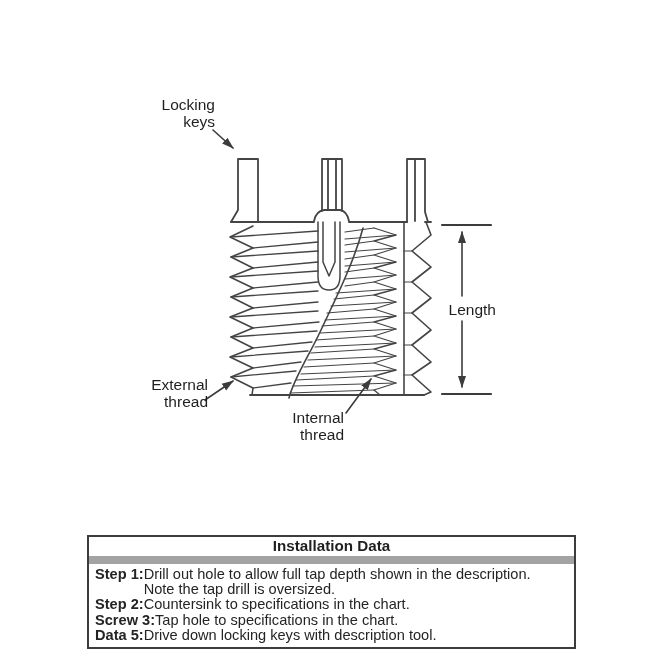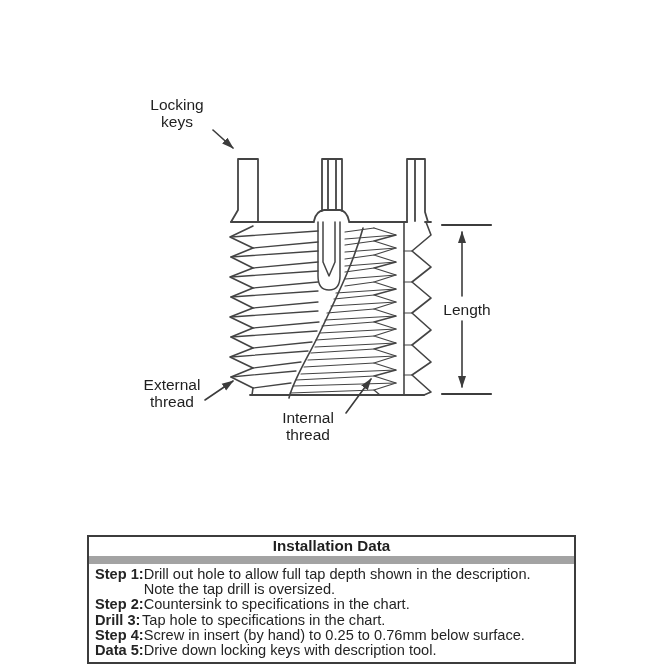--- a/index.html
+++ b/index.html
@@ -3,21 +3,21 @@
 <meta charset="utf-8">
 <style>
   html,body{margin:0;padding:0;}
   body{
     width:670px;height:670px;background:#ffffff;position:relative;overflow:hidden;
     font-family:"Liberation Sans","DejaVu Sans",sans-serif;color:#222;
   }
   .stage{position:absolute;inset:0;}
   svg.lineart{position:absolute;left:0;top:0;}
   .lbl{
-    position:absolute;text-align:center;font-size:15.5px;line-height:17px;color:#1f1f1f;
+    position:absolute;text-align:right;font-size:15.5px;line-height:17px;color:#1f1f1f;
   }
   .lbl.single{white-space:nowrap;}
   
   .itable{
     position:absolute;left:87px;top:535px;width:489px;box-sizing:border-box;
     border:2px solid #3c3c3c;background:#fff;
   }
   .itable .hdr{
     text-align:center;font-weight:bold;font-size:15.2px;line-height:16px;
     padding:1px 0 2px 0;border-bottom:8px solid #a3a3a3;color:#1f1f1f;
@@ -120,32 +120,26 @@
       </div>
 
       <div class="steprow">
         <div class="steplabel">Step 2:</div>
         <div class="steptext">
           <div class="tline">Countersink to specifications in the chart.</div>
         </div>
       </div>
 
       <div class="steprow">
-        <div class="steplabel">Drill 3:</div>
+        <div class="steplabel">Screw 3:</div>
         <div class="steptext">
           <div class="tline">Tap hole to specifications in the chart.</div>
         </div>
       </div>
 
-      <div class="steprow">
-        <div class="steplabel">Step 4:</div>
-        <div class="steptext">
-          <div class="tline">Screw in insert (by hand) to 0.25 to 0.76mm below surface.</div>
-        </div>
-      </div>
 
       <div class="steprow">
         <div class="steplabel">Data 5:</div>
         <div class="steptext">
           <div class="tline">Drive down locking keys with description tool.</div>
         </div>
       </div>
 
     </div>
   </div>

